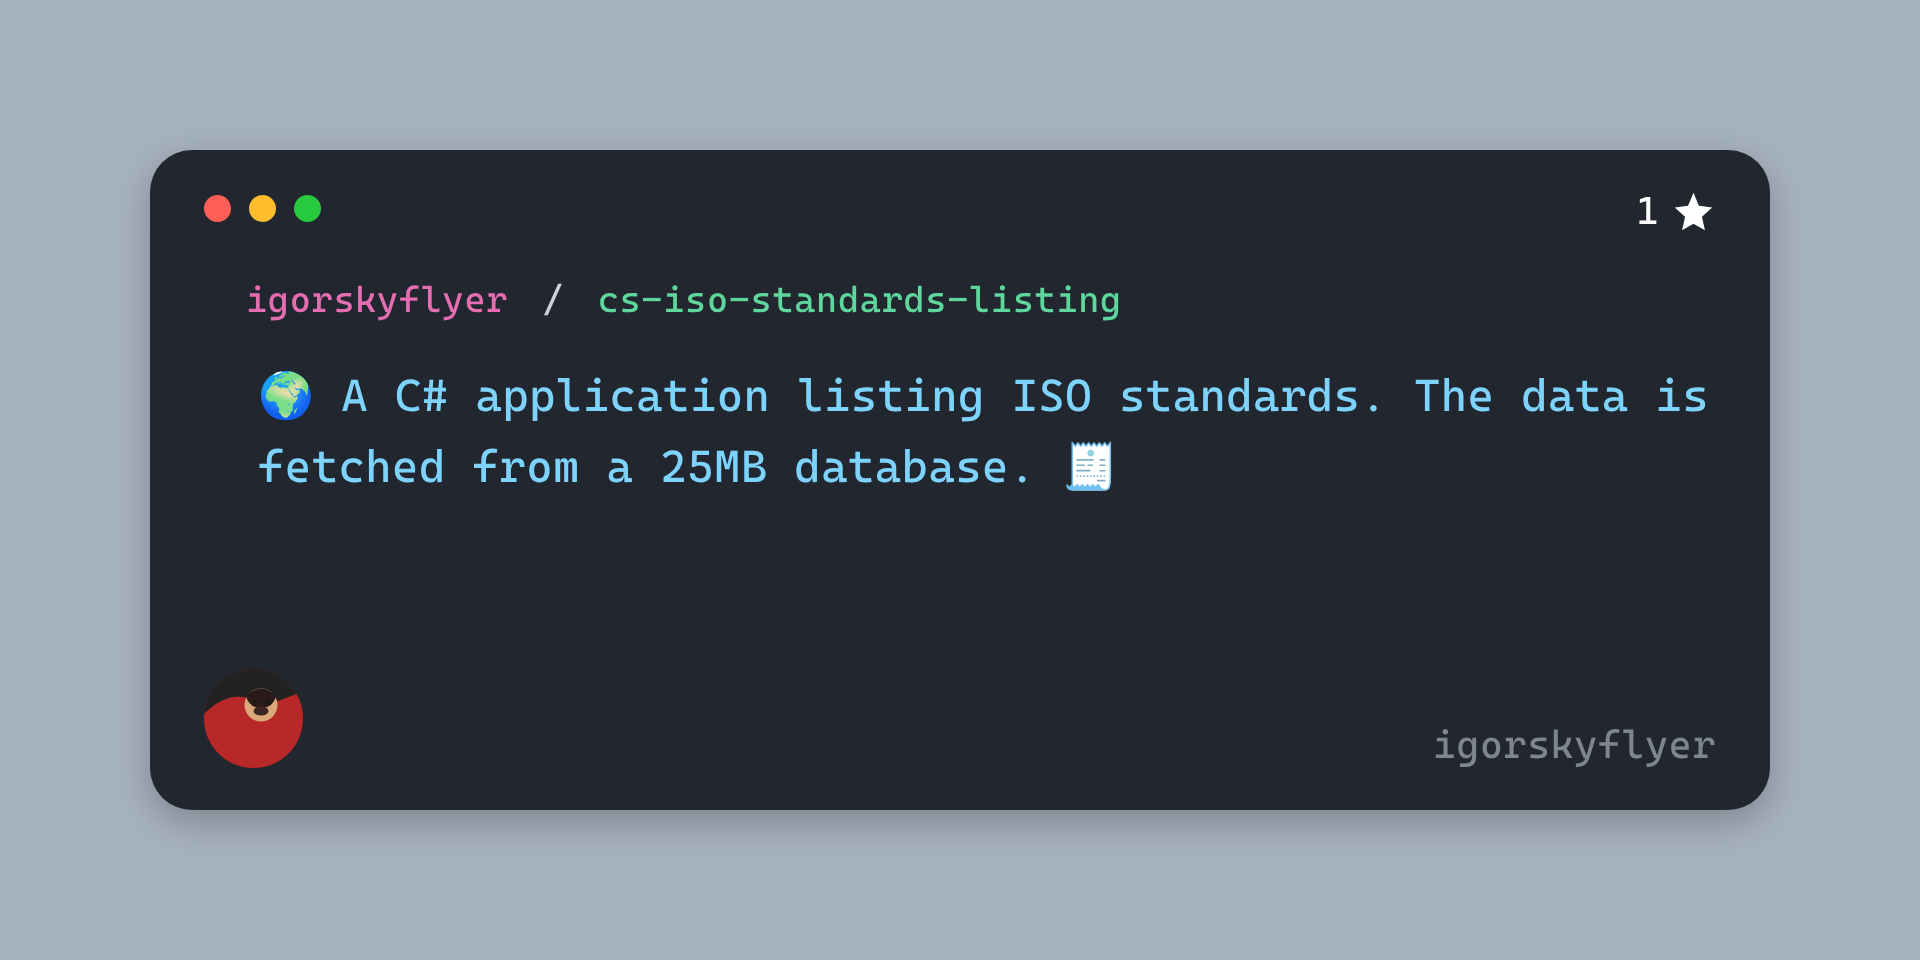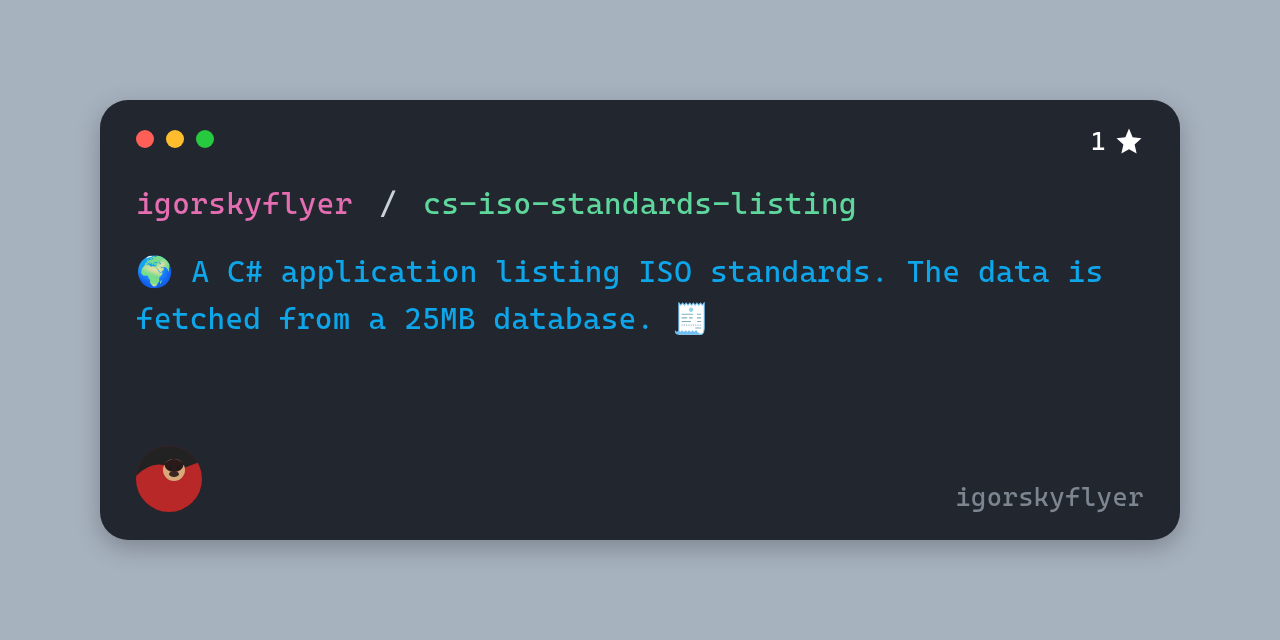--- a/index.html
+++ b/index.html
@@ -47,39 +47,41 @@
       gap: 8px;
       color: #ffffff;
       font-size: 26px;
     }
     .star-icon {
       width: 30px;
       height: 30px;
       fill: #ffffff;
     }
     .repo-line {
-      font-size: 30px;
+      font-size: 24px;
       margin-bottom: 28px;
       letter-spacing: 0.5px;
+      margin-left: 28px;
     }
     .owner {
       color: #e56db1;
     }
     .separator {
       color: #c9d1d9;
       margin: 0 8px;
     }
     .repo {
       color: #5ed69c;
     }
     .description {
-      color: #0ea5e9;
+      color: #7dd3fc;
       font-size: 30px;
       line-height: 1.55;
       letter-spacing: 0.3px;
+      margin-left: 36px;
     }
     .avatar {
       position: absolute;
       bottom: 28px;
       left: 36px;
       width: 66px;
       height: 66px;
       border-radius: 50%;
       overflow: hidden;
       background: #8b1a1a;

